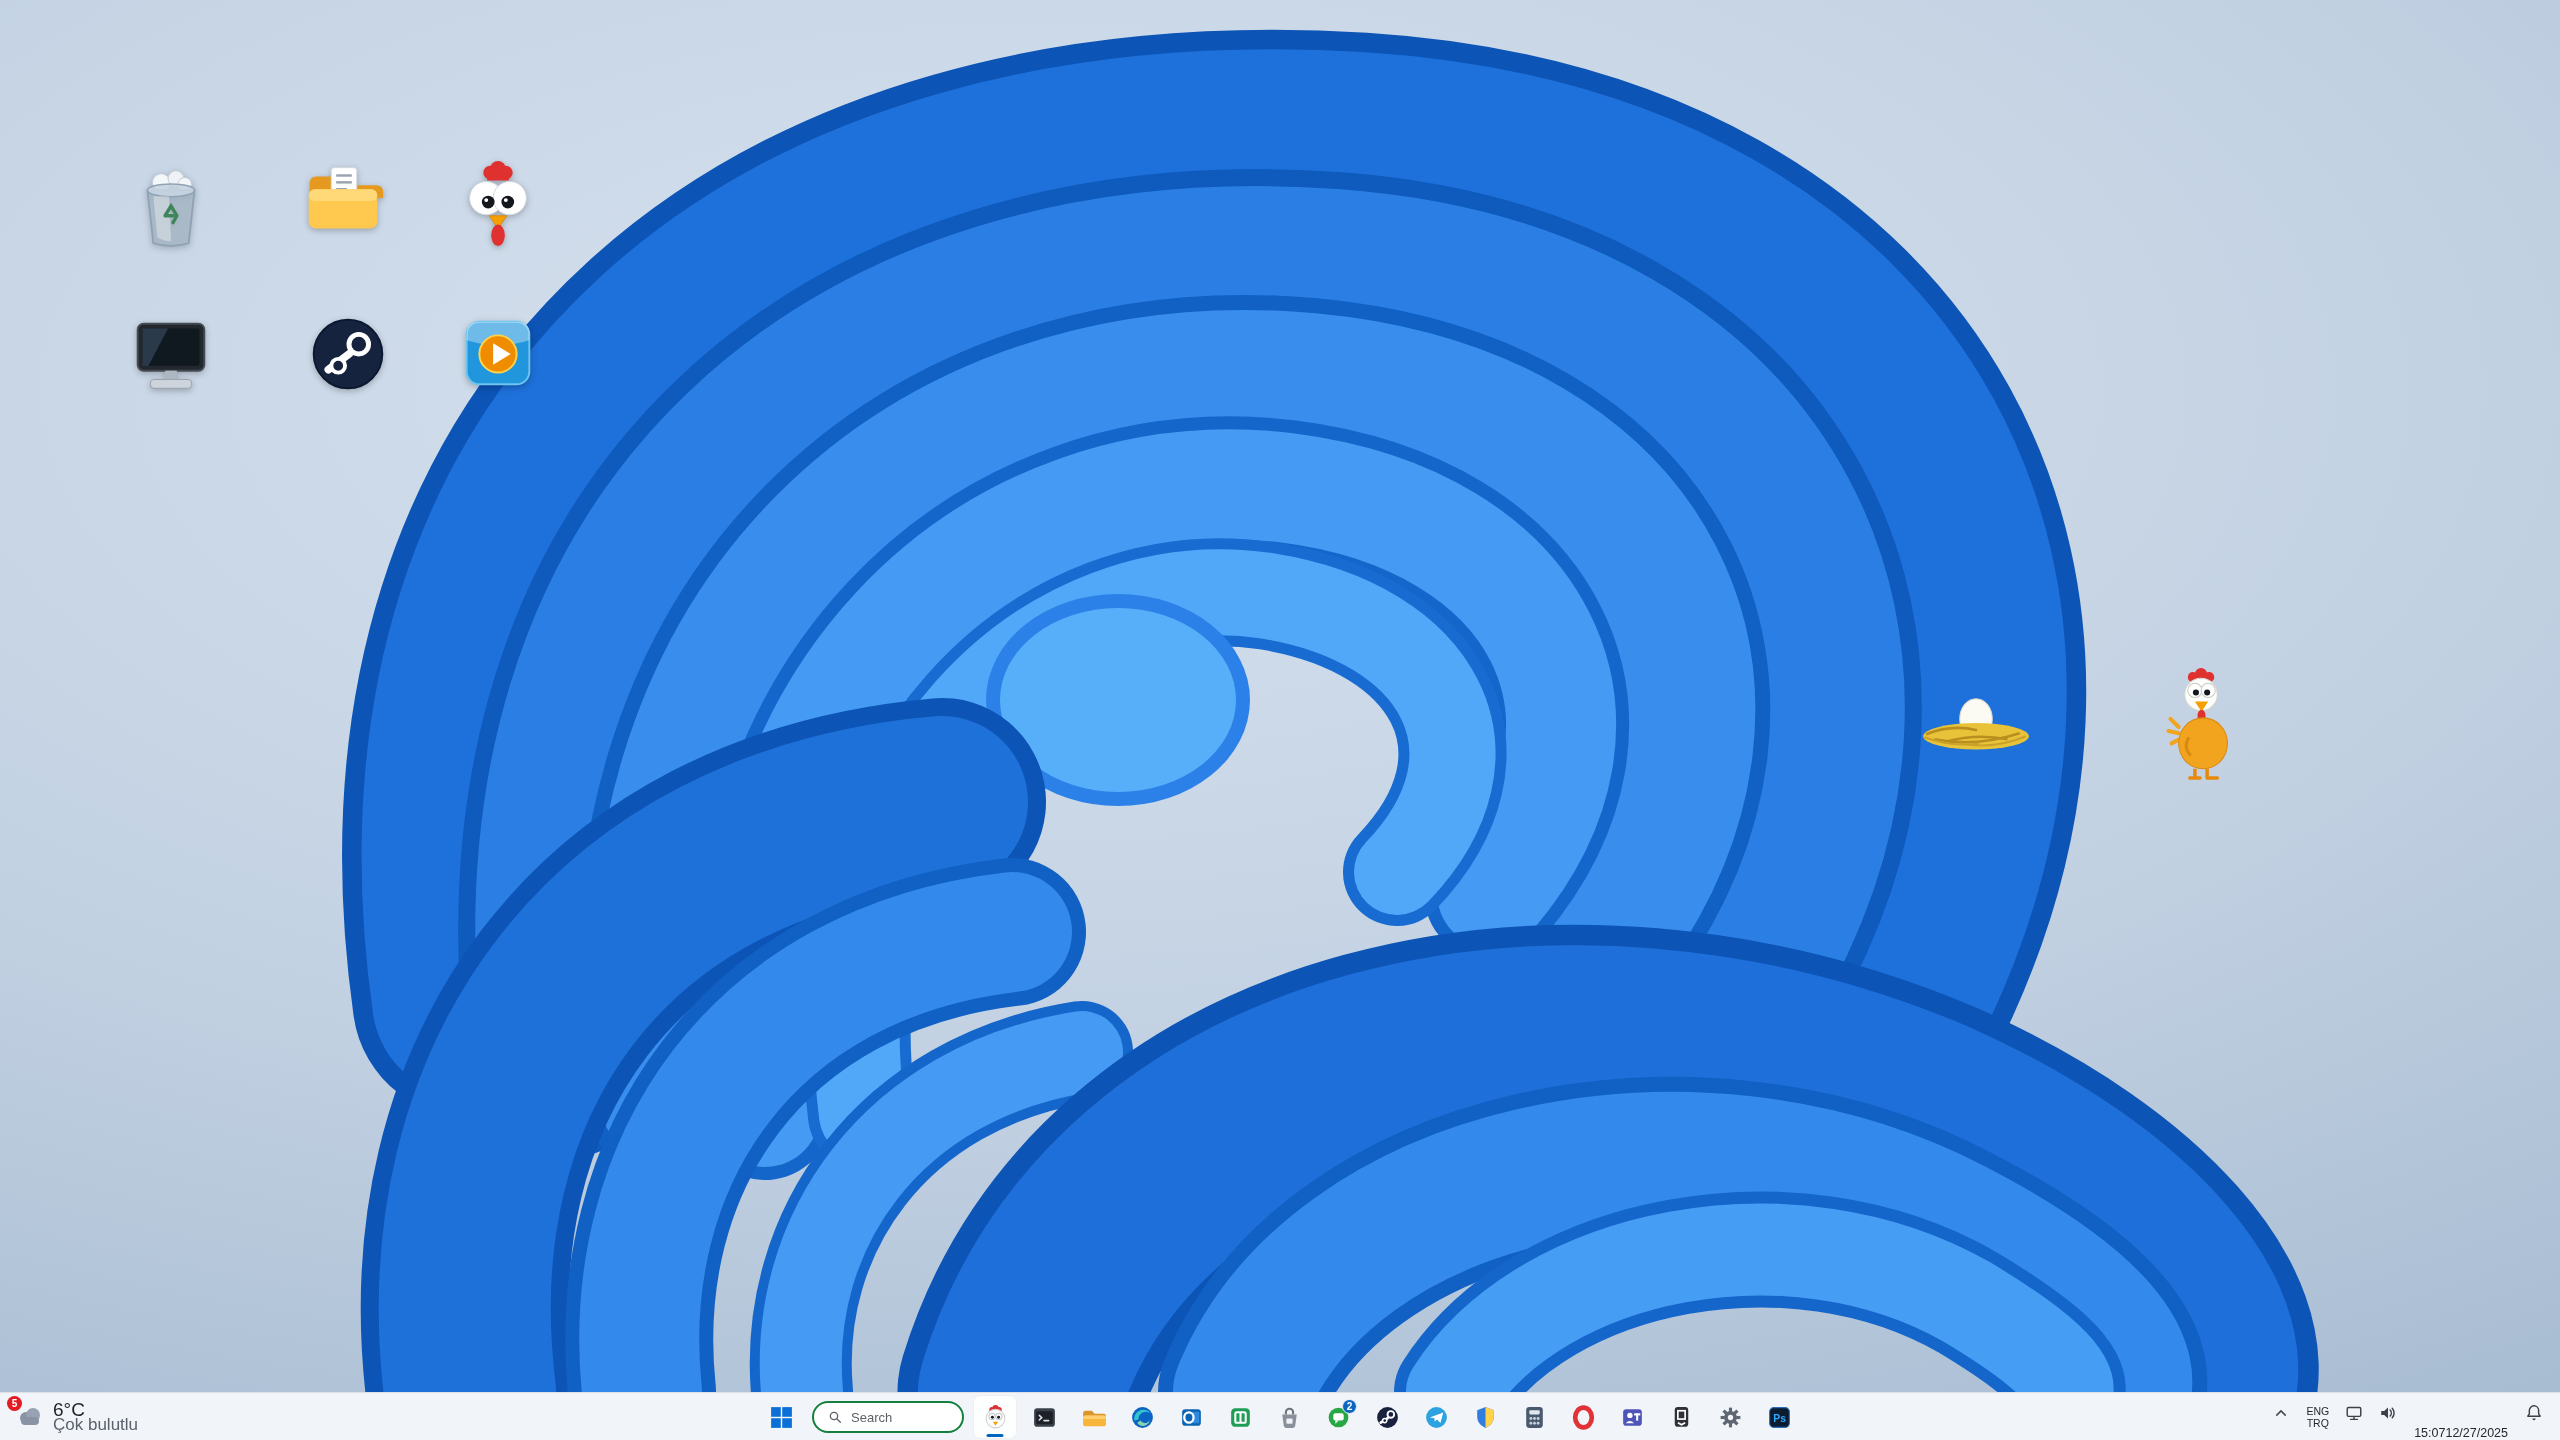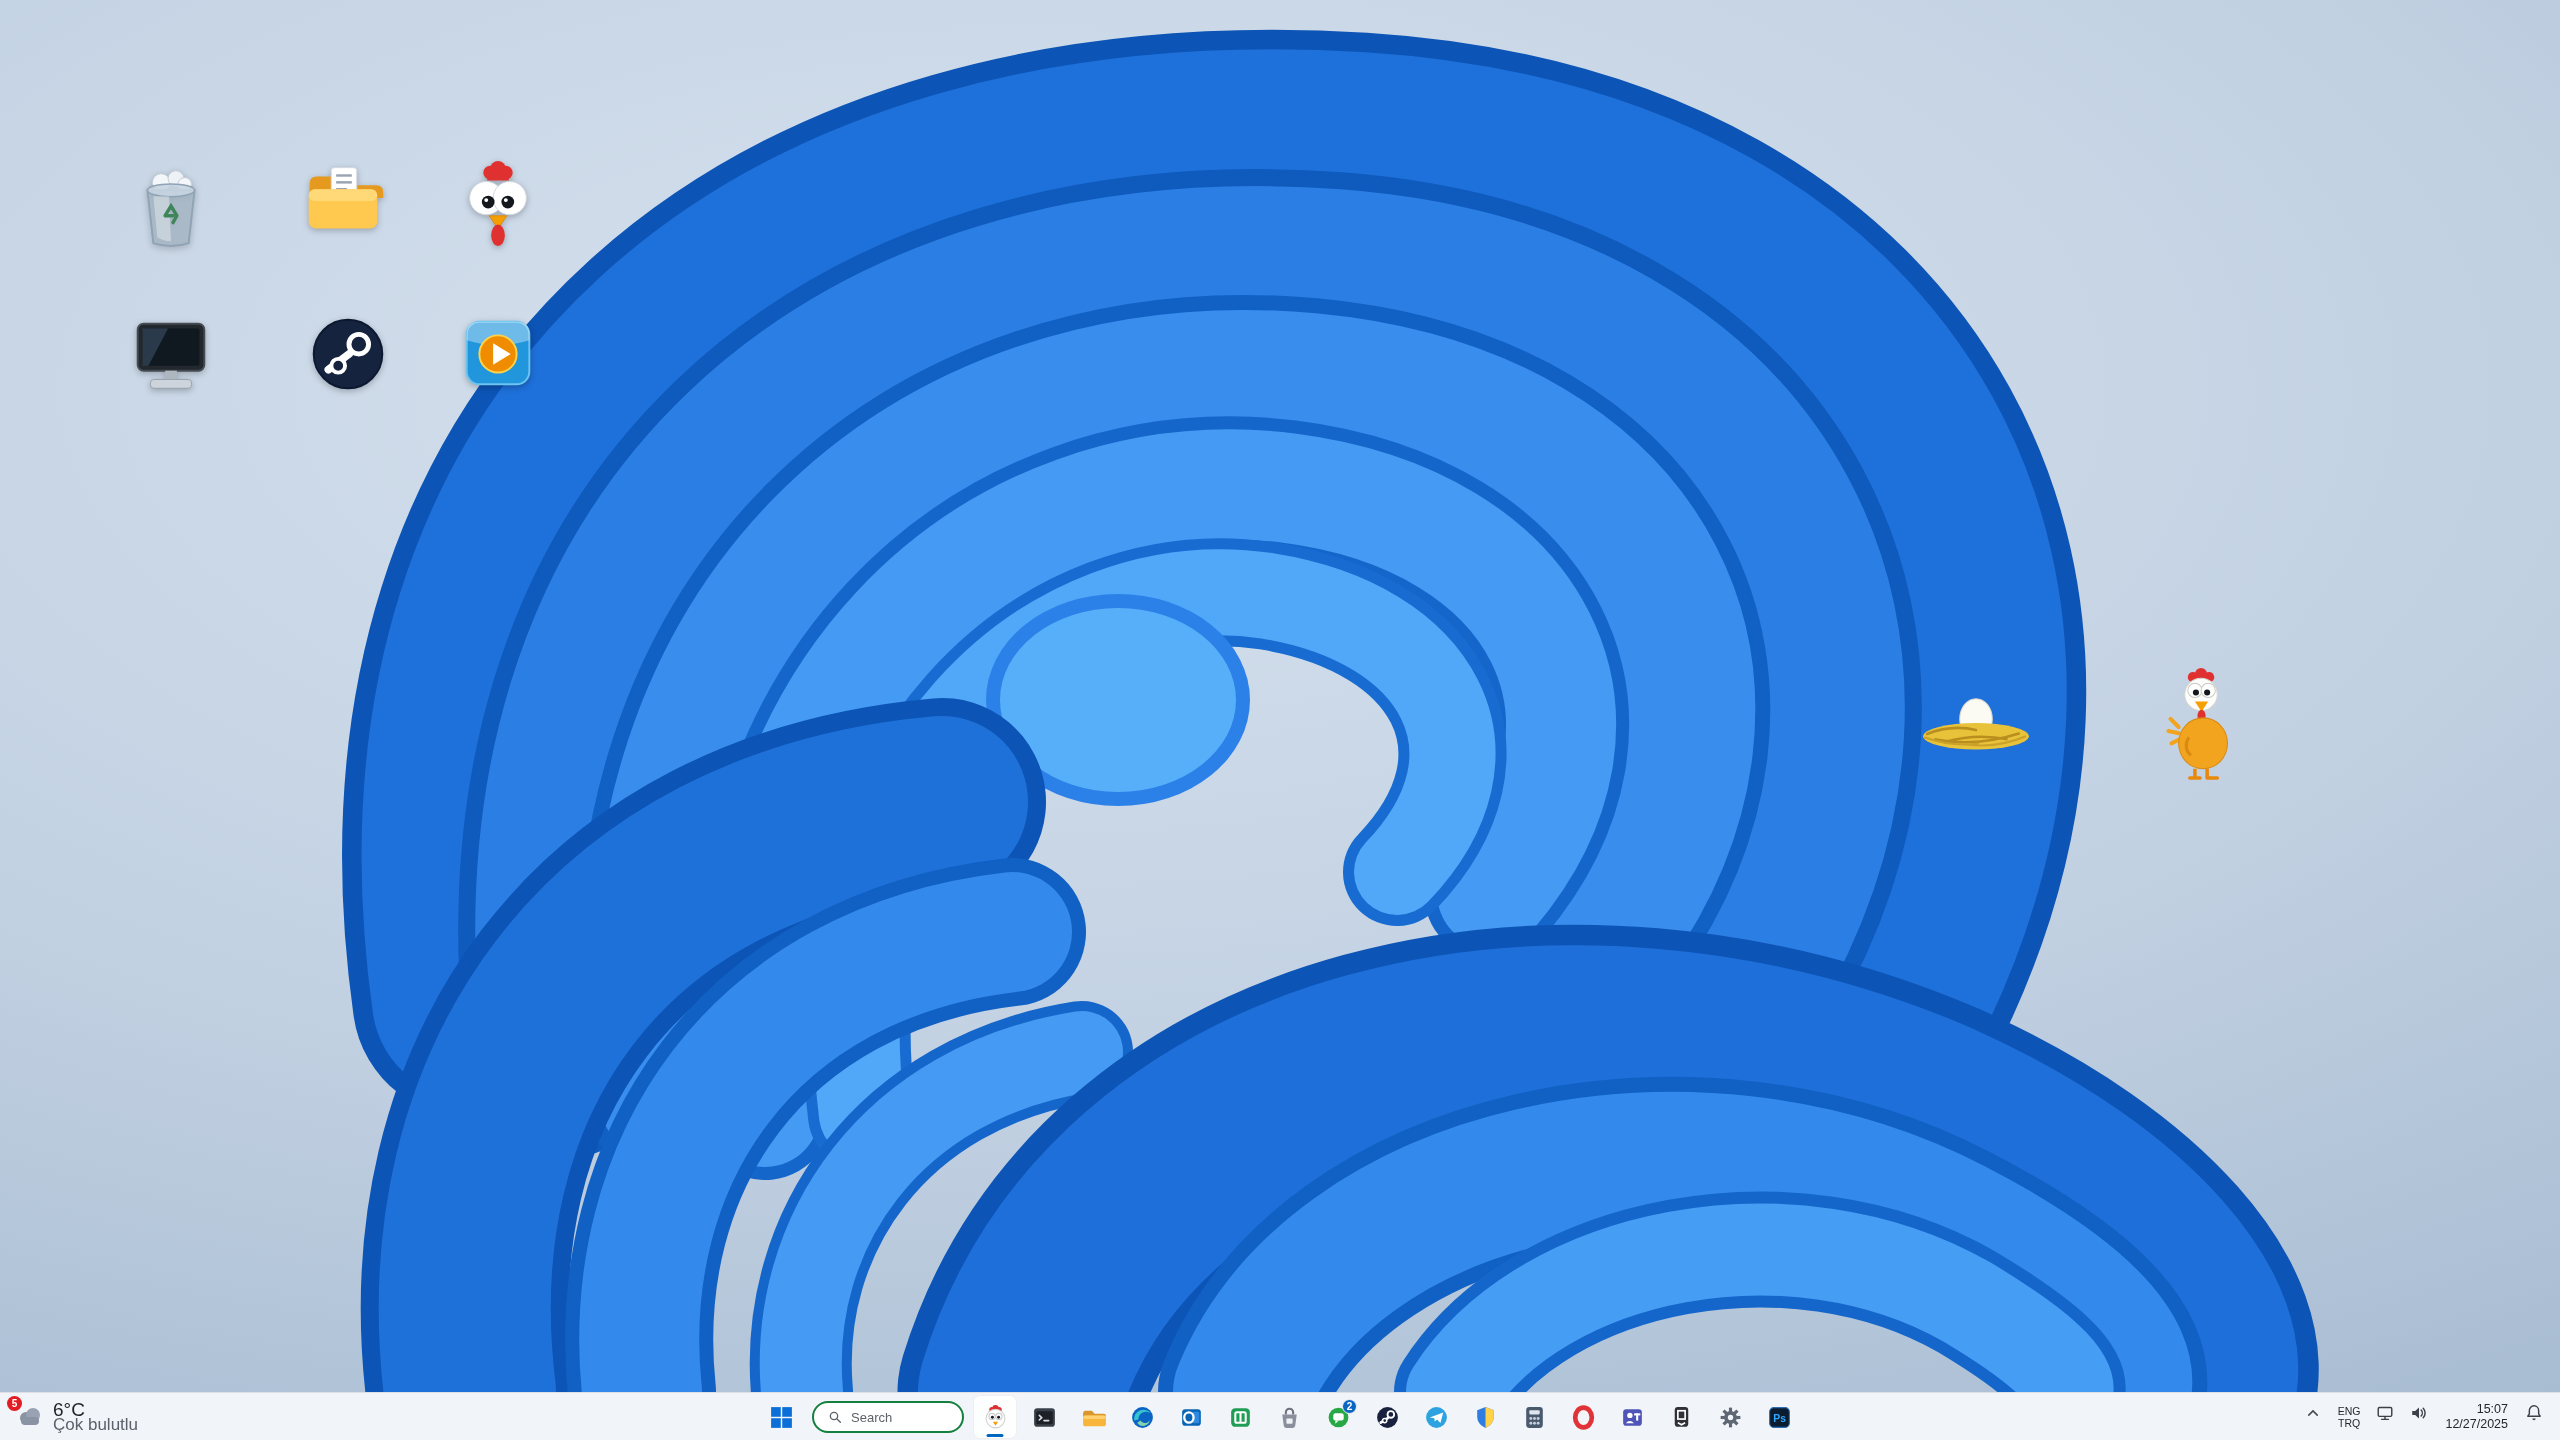--- a/index.html
+++ b/index.html
@@ -40,21 +40,21 @@
   .search-pill{height:32px;width:152px;background:#ffffff;border:2px solid #15803d;border-radius:17px;display:flex;align-items:center;
     gap:8px;padding:0 13px;box-sizing:border-box;margin:0 4px;}
   .search-pill svg{width:16px;height:16px;flex:none;}
   .search-label{font-size:13px;color:#5c6268;}
 
   .tb-right{position:absolute;right:0;top:0;height:48px;display:flex;gap:2px;padding-right:10px;}
   .tray-btn{height:40px;border-radius:6px;display:flex;align-items:center;justify-content:center;padding:0 5px;}
   .tray-btn svg{width:22px;height:22px;}
   .lang{display:flex;flex-direction:column;align-items:center;justify-content:center;line-height:12px;padding:0 7px;}
   .lang span{font-size:10.5px;color:#24292f;}
-  .clock{display:flex;flex-direction:column;align-items:flex-end;justify-content:center;line-height:15px;padding:0 8px;}
+  .clock{display:flex;flex-direction:row;align-items:flex-end;justify-content:center;line-height:15px;padding:0 8px;}
   .clock span{font-size:12.5px;color:#24292f;}
 </style>
 </head>
 <body>
 
 <div class="screen">
 
   <div class="desktop">
 
     <svg class="bloom" viewBox="0 0 2560 1392" preserveAspectRatio="none">

